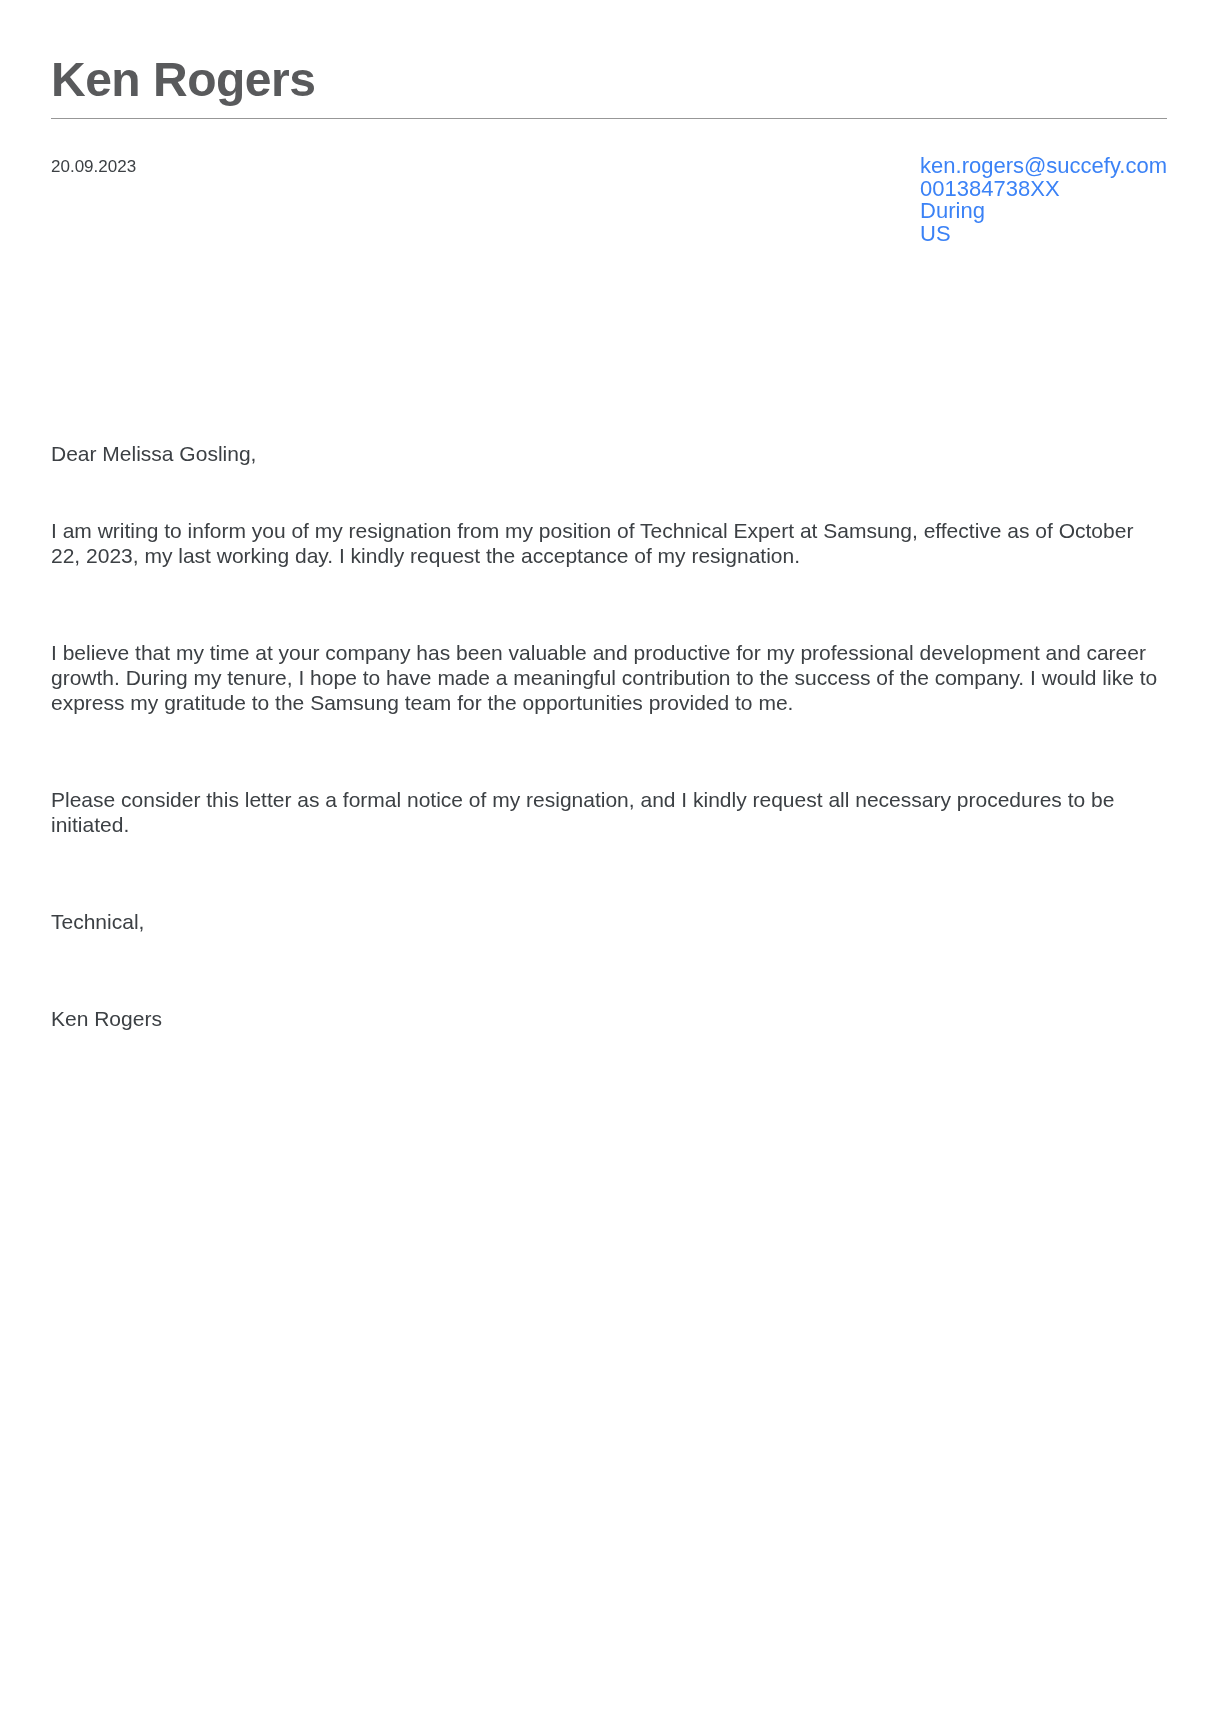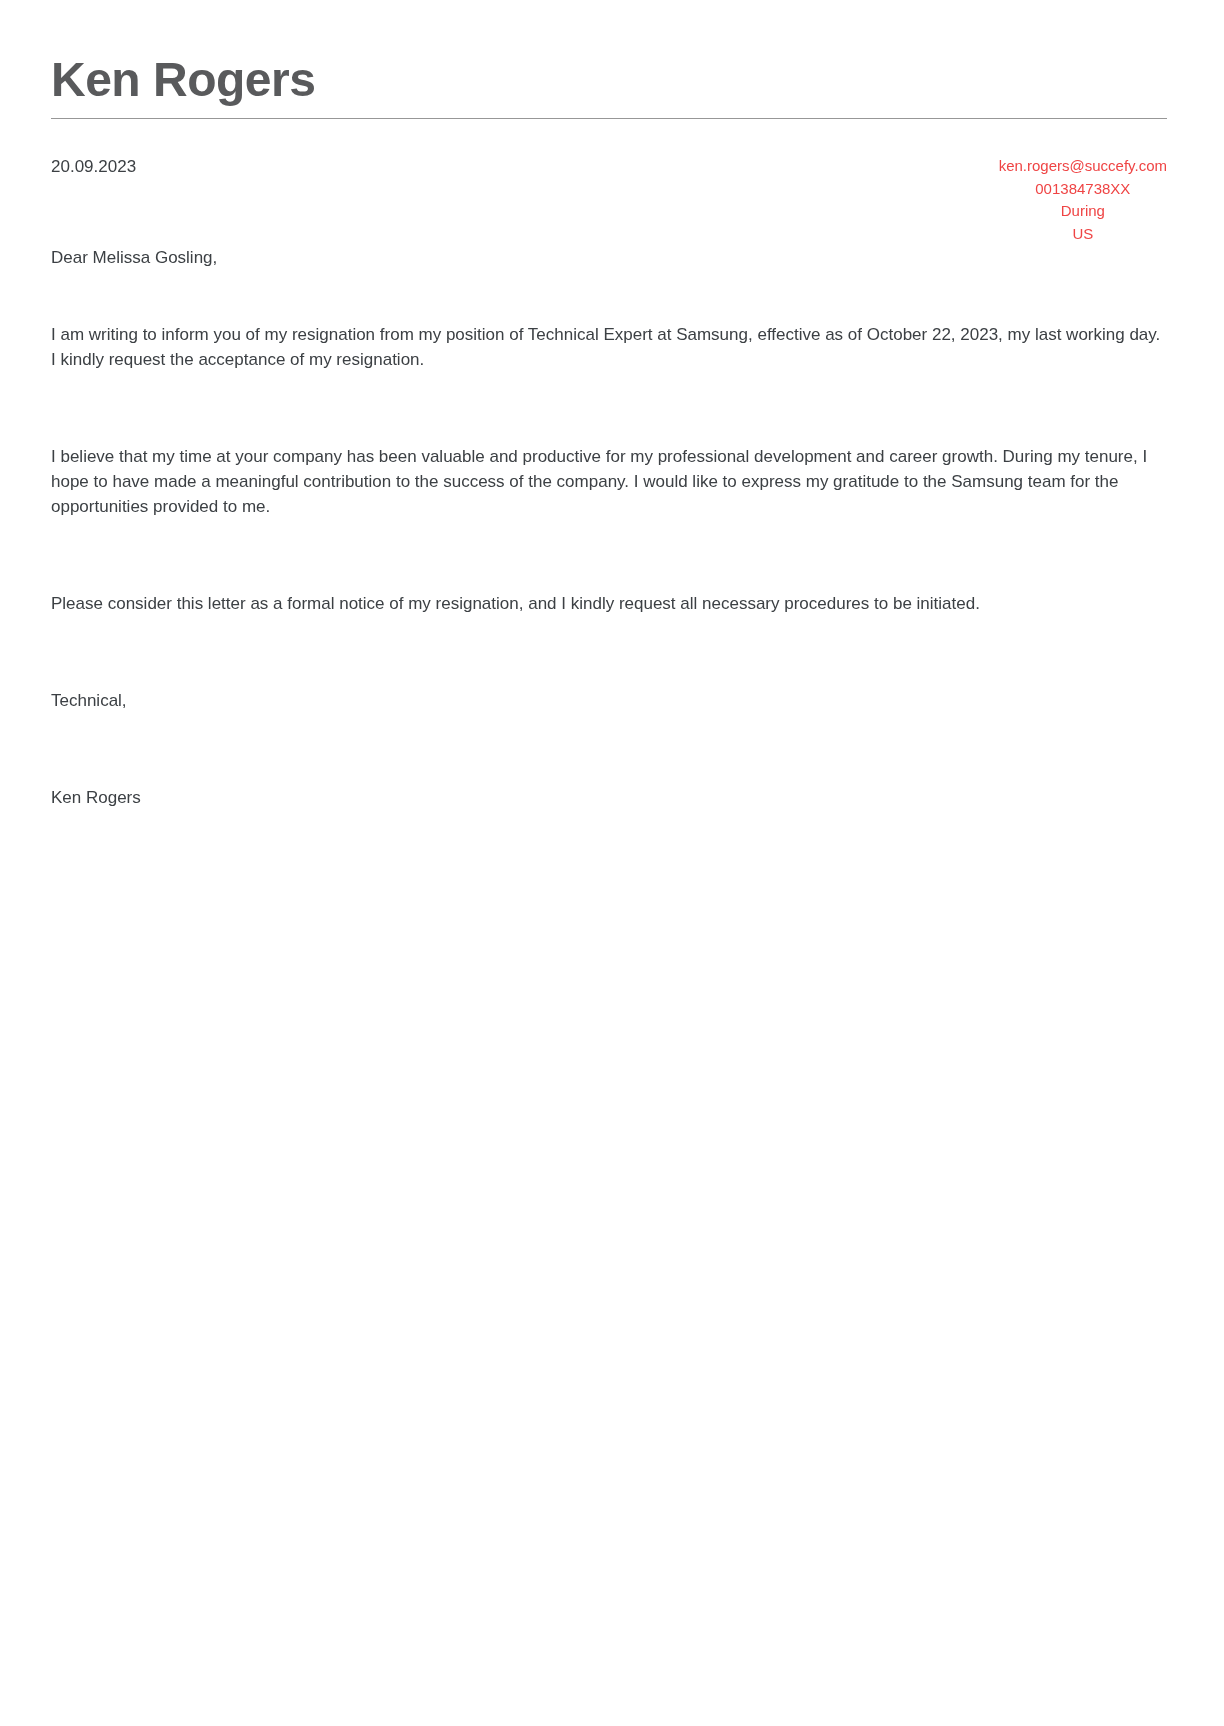--- a/index.html
+++ b/index.html
@@ -37,27 +37,28 @@
     display: flex;
     justify-content: space-between;
     align-items: flex-start;
   }
   .letter-date {
     font-size: 17px;
     line-height: 23px;
     color: #3c4044;
   }
   .contact-block {
-    text-align: center;
-    font-size: 15px;
+    text-align: left;
+    font-size: 22px;
     line-height: 22.5px;
-    color: #ef4444;
+    color: #3b82f6;
   }
   .letter-body {
-    font-size: 17px;
+    margin-top: 196px;
+    font-size: 21px;
     line-height: 25px;
     color: #3c4044;
   }
   .letter-body p {
     margin: 0 0 72px 0;
   }
   .letter-body p.greeting {
     margin-bottom: 52px;
   }
   .letter-body p.signature {

